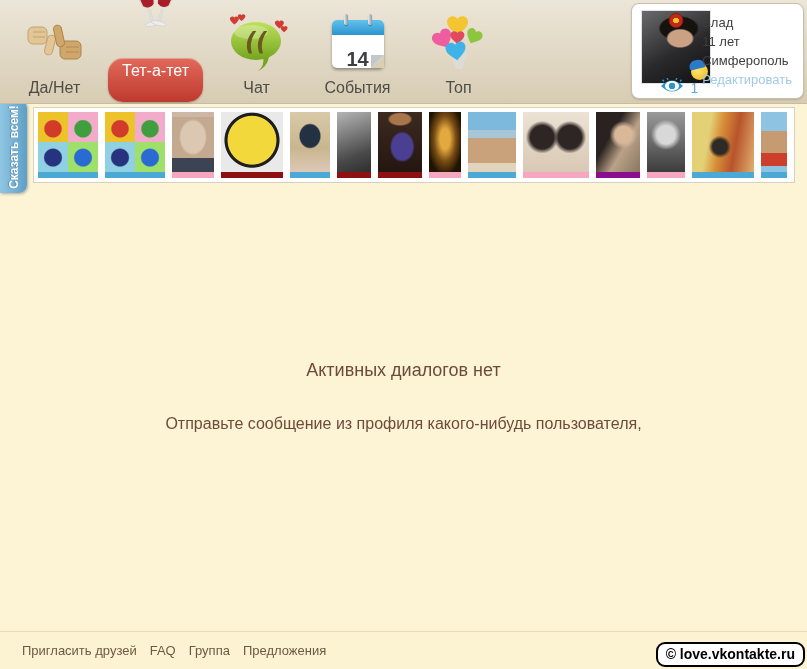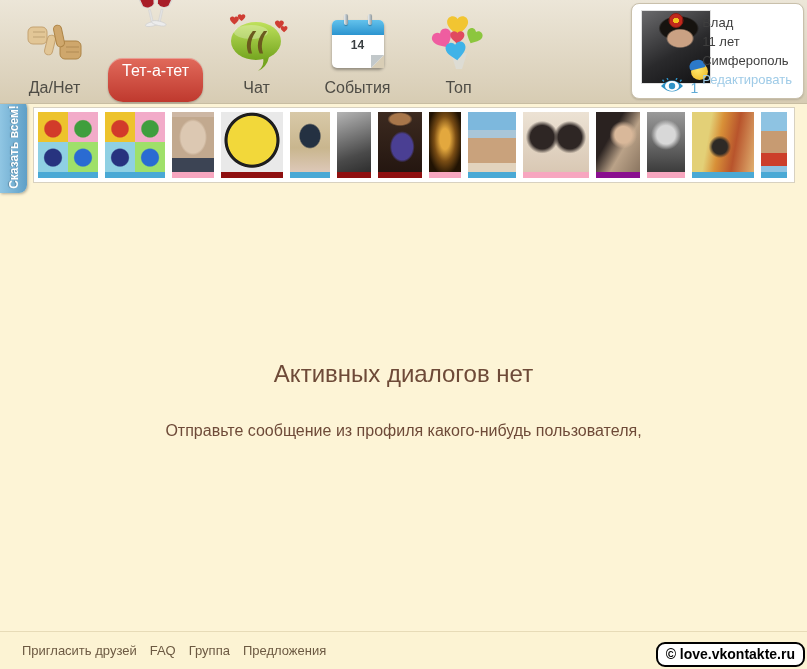--- a/index.html
+++ b/index.html
@@ -29,21 +29,21 @@
     box-shadow:inset 0 1px 0 rgba(255,255,255,.35), 0 1px 2px rgba(0,0,0,.25);
   }
 
   
   .cal { position:relative; width:52px; height:48px; background:#fff; border-radius:5px;
          box-shadow:0 2px 3px rgba(0,0,0,.35); }
   .cal-top { height:15px; background:linear-gradient(#63c2ec,#2b94cf); border-radius:5px 5px 0 0; }
   .cal-ring { position:absolute; top:-6px; width:4px; height:11px; border-radius:2px;
               background:linear-gradient(90deg,#e8edf0,#8d979c); box-shadow:0 1px 1px rgba(0,0,0,.3); }
   .cal-ring.l { left:12px; } .cal-ring.r { right:12px; }
-  .cal-num { text-align:center; font-size:12px; font-weight:bold; color:#3a3f42; margin-top:3px; }
+  .cal-num { text-align:center; font-size:20px; font-weight:bold; color:#3a3f42; margin-top:13px; }
   .cal-curl { position:absolute; right:0; bottom:0; width:0; height:0;
               border-left:13px solid transparent; border-bottom:13px solid #d9ceb6; }
   .cal-curl:before { content:""; position:absolute; left:-13px; bottom:-13px; width:0; height:0;
               border-bottom:13px solid transparent; border-left:13px solid #c2c8ca; transform:translate(0,0); }
 
   
   .profile-card {
     position:absolute; right:3px; top:3px; width:173px; height:96px;
     background:#fff; border:1px solid #c9c0ab; border-radius:8px;
     box-shadow:0 1px 2px rgba(0,0,0,.15); z-index:6;
@@ -120,21 +120,21 @@
   .art-bwcat { background:
       radial-gradient(circle at 50% 38%, #d8d8d8 0 22%, transparent 36%),
       linear-gradient(#9a9a9a,#3c3c3c); }
   .art-cafe { background:
       radial-gradient(circle at 45% 58%, #2e2a26 0 15%, transparent 23%),
       linear-gradient(100deg,#e3d077 0 28%, #d89038 45%, #b8542c 68%, #e0b070); }
   .art-shorts { background:linear-gradient(#8ec3e2 0 32%, #c79b72 32% 68%, #cc3f2a 68% 90%, #8ec3e2 90%); }
 
   
   .empty-state { position:absolute; left:0; top:360px; width:100%; text-align:center; color:#6e4a38; }
-  .empty-title { font-size:24px; margin-bottom:30px; }
+  .empty-title { font-size:18px; margin-bottom:30px; }
   .empty-text { font-size:16px; line-height:26px; }
 
   
   .footer {
     position:absolute; left:0; bottom:0; width:100%; height:38px;
     background:#fcf3d3; border-top:1px solid #e7dbb7;
     display:flex; align-items:center; padding-left:22px; gap:13px;
   }
   .footer-link { font-size:13px; color:#6c5942; cursor:pointer; }
   .copyright-badge {

